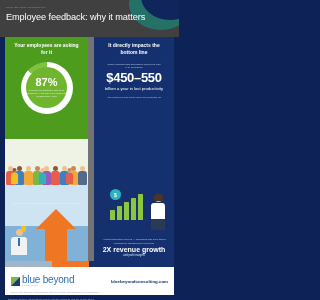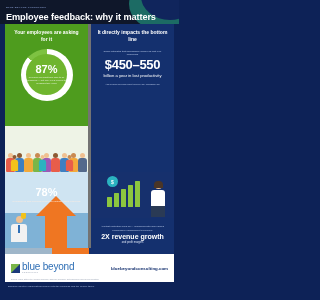--- a/index.html
+++ b/index.html
@@ -6,35 +6,35 @@
   html,body { width:179px; height:300px; }
   body {
     font-family:"Liberation Sans", sans-serif;
     background:#0d2257;
     overflow:hidden;
     position:relative;
   }
   .page { position:relative; width:179px; height:300px; background:#0d2257; }
 
   
-  .header { position:relative; height:24px; background:#0f172a; overflow:hidden;font-weight:bold; }
+  .header { position:relative; height:37px; background:#404040; overflow:hidden; }
   .swoosh1 { position:absolute; right:-14px; top:-22px; width:64px; height:52px;
     border-radius:50%; background:#1f7a6e; opacity:.85; }
   .swoosh2 { position:absolute; right:-20px; top:-28px; width:58px; height:48px;
     border-radius:50%; background:#10255c; }
   .eyebrow { position:absolute; left:6px; top:6px; font-size:2.4px; letter-spacing:.3px;
     color:#7f93c4; text-transform:uppercase; white-space:nowrap; }
   .title { position:absolute; left:6px; top:12px; font-size:9.2px; color:#ffffff;
     letter-spacing:-.1px; white-space:nowrap; }
 
   
   .cols { position:relative; display:flex; margin:0 5px; height:224px; }
   .col { position:relative; overflow:hidden; }
   .col-left { width:83px; background:#4e9c1e; }
-  .col-right { width:86px; background:#14306e; border-left:3px solid #737373; }
+  .col-right { width:86px; background:#14306e; border-left:6px solid #737373; }
 
   .colhead { text-align:center; font-size:5px; line-height:1.35; color:#ffffff;
     padding:5px 6px 4px; font-weight:bold; }
   .col-left .colhead { background:#4e9c1e; }
   .col-right .colhead { background:#14306e; }
 
   
   .donut-wrap { display:flex; justify-content:center; margin-top:2px;align-items:flex-end; }
   .donut { position:relative; width:52px; height:52px; border-radius:50%; }
   .donut.green { background:conic-gradient(#ffffff 0 87%, #7ec242 87% 100%); }
@@ -199,21 +199,20 @@
           <div class="trophy"></div>
           <div class="man-head"></div>
           <div class="man-body"></div>
           <div class="man-tie"></div>
         </div>
         <div class="arrow">
           <div class="arrow-head"></div>
           <div class="arrow-stem"></div>
         </div>
         <div class="arrow-txt">
-          <div class="arrow-num">78%</div>
           <div class="arrow-cap">of employees said receiving recognition motivated them in their job</div>
         </div>
       </div>
     </div>
 
     <div class="col col-right">
       <div class="colhead">It directly impacts the bottom line</div>
 
       <div class="stat-cap">Gallup estimates that disengaged employees cost U.S. companies</div>
       <div class="bignum">$450–550</div>

